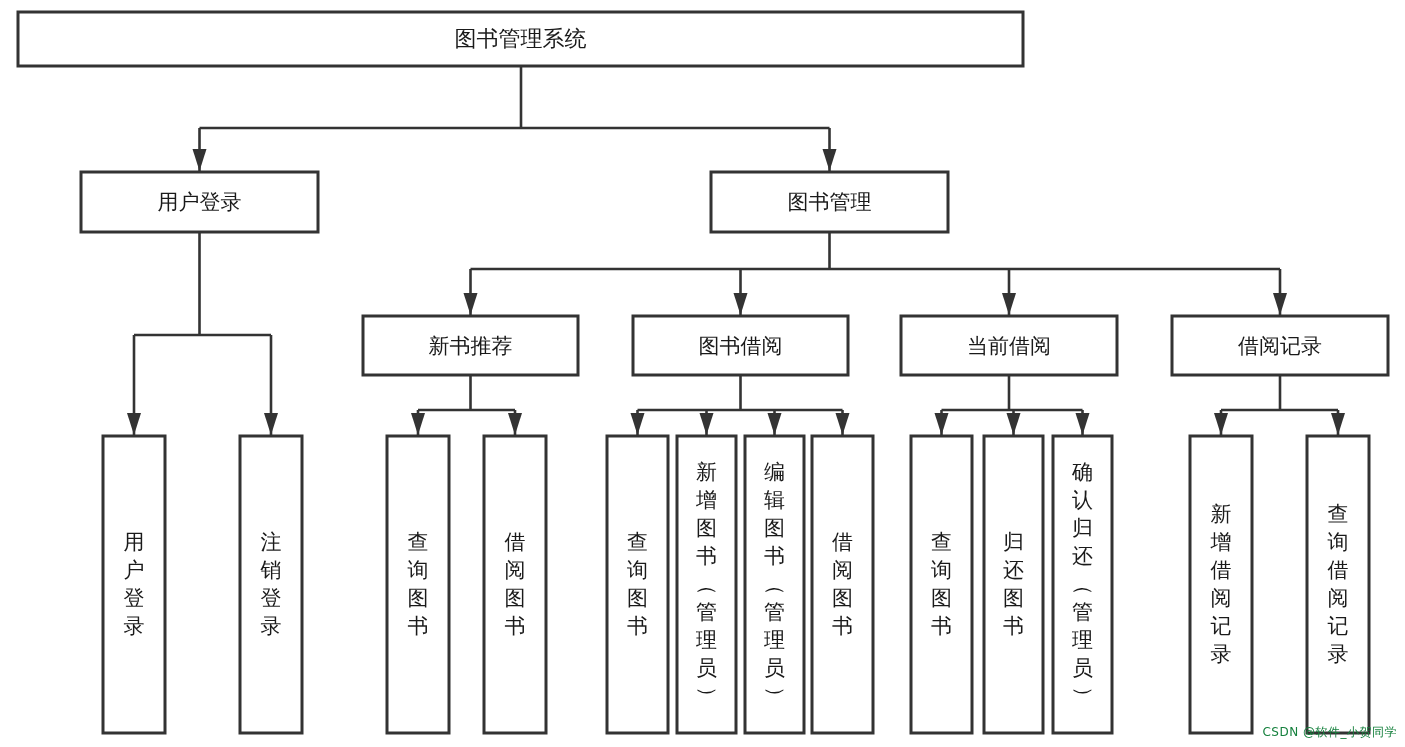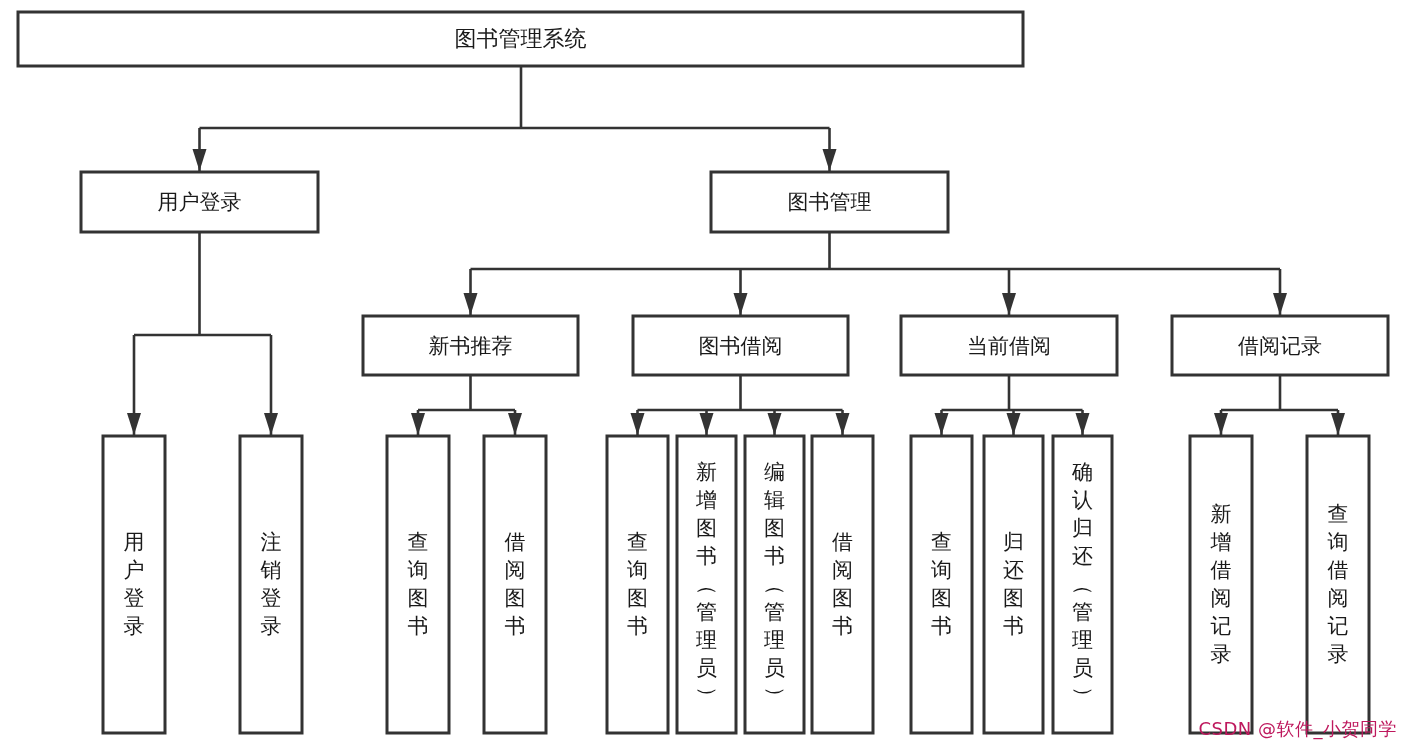--- a/index.html
+++ b/index.html
@@ -51,22 +51,22 @@
     fill: none;
   }
   .arrowhead {
     fill: #333333;
   }
   .watermark {
     position: absolute;
     right: 8px;
     bottom: 6px;
     font-family: "DejaVu Sans", "Liberation Sans", sans-serif;
-    font-size: 18px;
-    color: #be185d;
+    font-size: 12px;
+    color: #15803d;
     white-space: nowrap;
     letter-spacing: 0.5px;
   }
 </style>
 </head>
 <body>
 
 <div id="diagram-root">
   <svg class="flow" viewBox="0 0 1405 747">
     <g id="connectors-layer">

